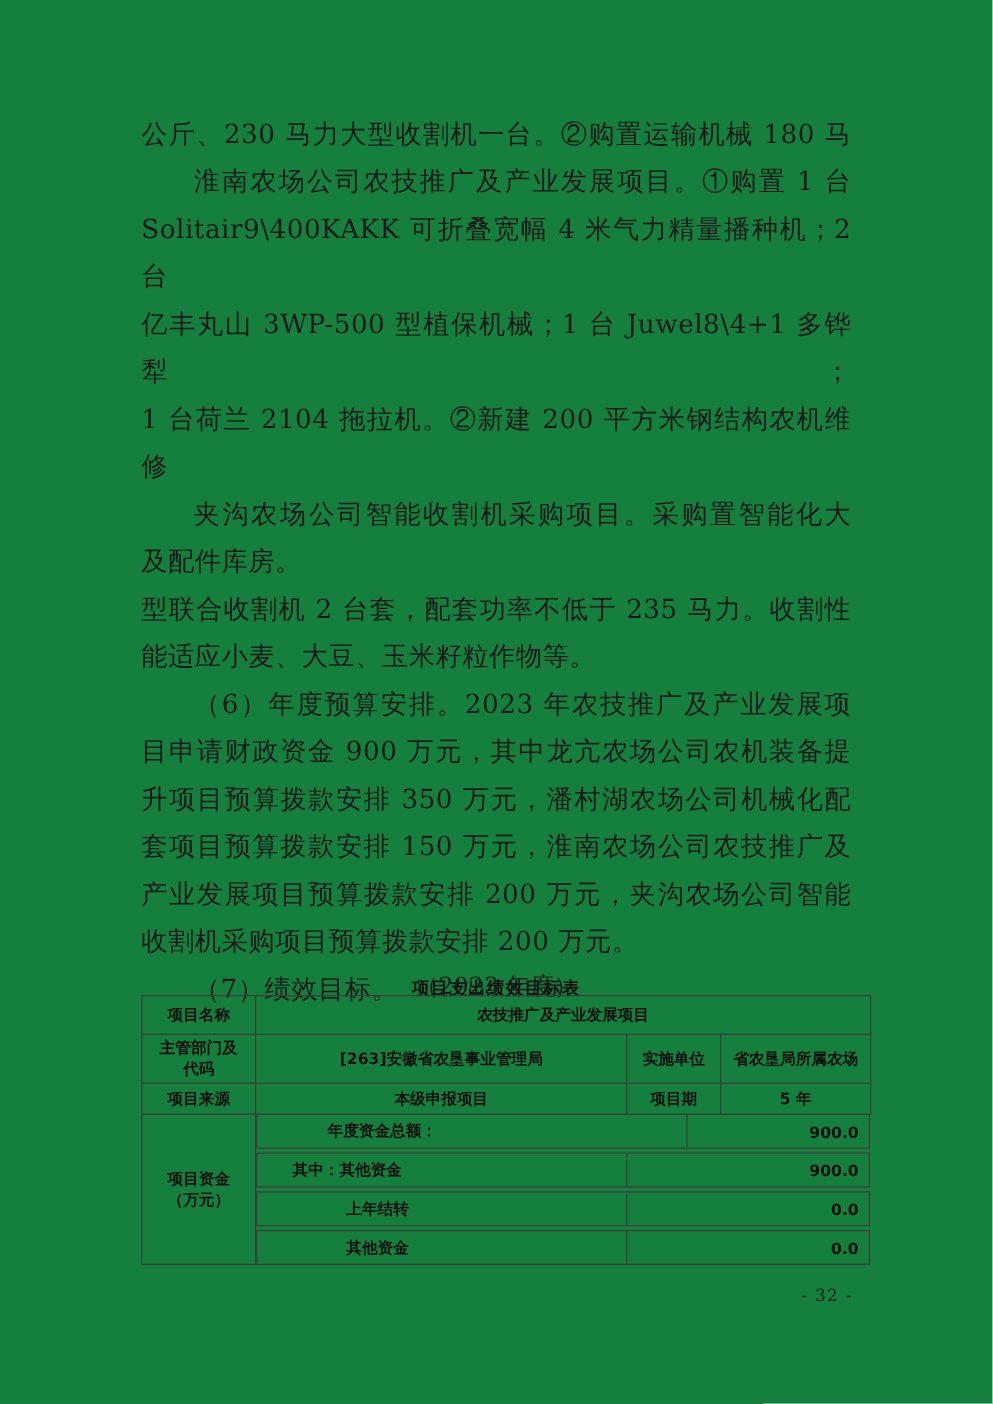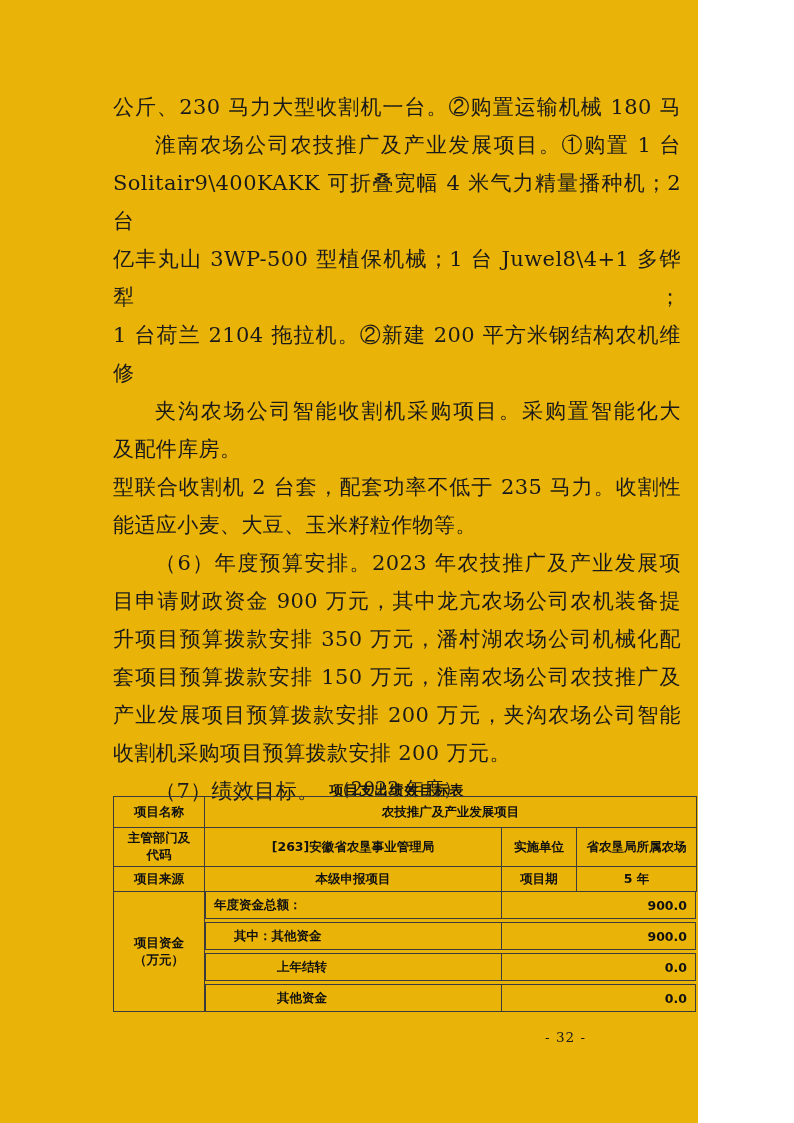--- a/index.html
+++ b/index.html
@@ -1,19 +1,19 @@
 <!DOCTYPE html>
 <html><head>
 <meta charset="utf-8">
 <style>
   html,body{margin:0;padding:0;background:#ffffff;}
   .page{
     position:relative;
-    width:698px;height:1123px;
-    background:#eab308;
+    width:794px;height:1123px;
+    background:#15803d;
     font-family:"DejaVu Serif","Liberation Serif",serif;
     color:#1a1a1a;
     overflow:hidden;
   }
   
   .content{position:absolute;left:113px;top:88px;width:568px;}
   .line{
     font-size:21px;
     line-height:38px;
     text-align:justify;
@@ -68,21 +68,21 @@
   .fund-rows{flex:1;display:flex;flex-direction:column;gap:3px;}
   .fund-row{
     display:flex;box-sizing:border-box;
     border:1px solid #3c3c3c;height:28px;align-items:stretch;
   }
   .fund-name{
     width:296px;box-sizing:border-box;
     border-right:1px solid #3c3c3c;
     display:flex;align-items:center;text-align:left;
   }
-  .fund-name.ind-1{padding-left:8px;}
+  .fund-name.ind-1{padding-left:8px;margin-left:48px;}
   .fund-name.ind-2{padding-left:28px;}
   .fund-name.ind-3{padding-left:71px;}
   .fund-val{
     flex:1;display:flex;align-items:center;justify-content:flex-end;
     padding-right:8px;
   }
   
   .footer{
     position:absolute;top:1029px;right:112px;
     font-size:13.5px;color:#1a1a1a;

